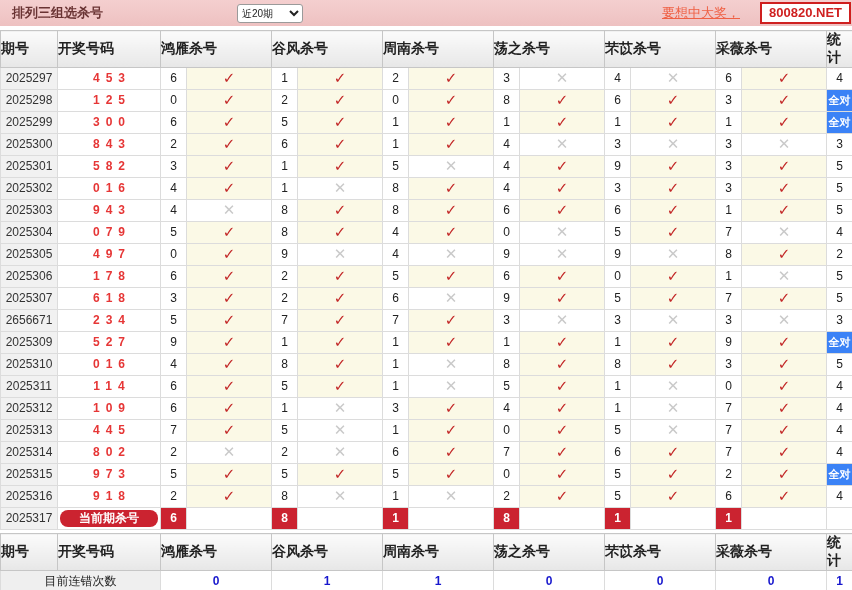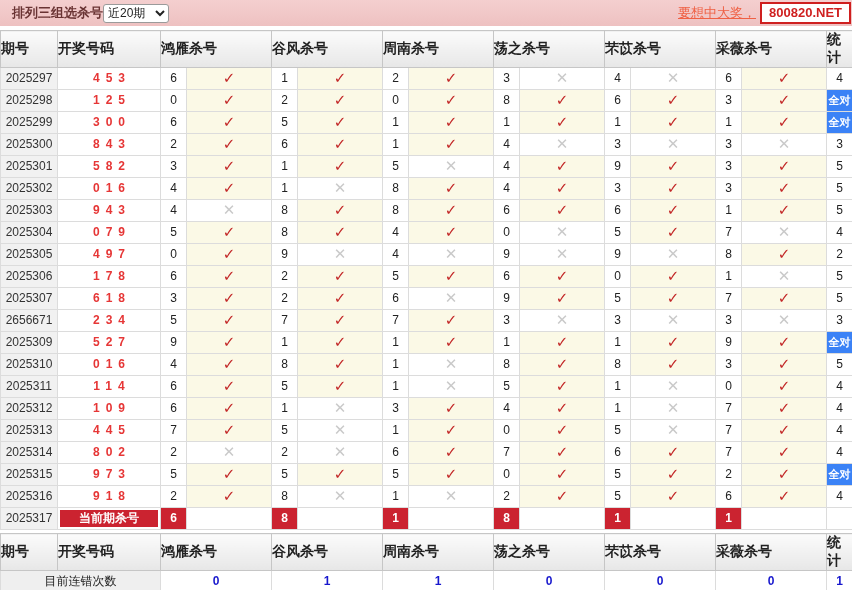--- a/index.html
+++ b/index.html
@@ -1,42 +1,42 @@
 <!DOCTYPE html>
 <html><head>
 <meta charset="utf-8">
 <style>
   html,body{margin:0;padding:0;background:#fff;}
   body{width:852px;height:590px;overflow:hidden;font-family:"Liberation Sans","DejaVu Sans",sans-serif;font-size:12px;color:#222;}
 
   
-  .topbar{height:26px;background:linear-gradient(#f4cfcf,#eec1c1);display:flex;align-items:center;position:relative;}
+  .topbar{height:26px;background:linear-gradient(#f4cfcf,#eec1c1);display:flex;align-items:center;position:relative;gap:16px;}
   .topbar .title{font-weight:bold;font-size:13px;color:#693333;padding-left:12px;}
-  .range-select{width:66px;height:19px;font-size:12px;font-family:inherit;border:1px solid #9a9a9a;border-radius:3px;background:#fff;color:#222;}
+  .range-select{margin-left:118px;width:66px;height:19px;font-size:10px;font-family:inherit;border:1px solid #9a9a9a;border-radius:3px;background:#fff;color:#222;}
   .promo{margin-left:auto;font-size:13px;color:#ef6044;text-decoration:underline;cursor:pointer;}
   .sitebox{margin-left:4px;margin-right:1px;background:#fff;border:2px solid #cf1f1f;color:#cf1f1f;font-weight:bold;font-size:13px;padding:1px 7px;line-height:16px;cursor:pointer;}
 
   
   table{border-collapse:collapse;table-layout:fixed;width:852px;}
   #main-table{margin-top:4px;}
   #summary-table{margin-top:3px;}
   th{background:linear-gradient(#fbfbfb,#e7e7e7);border:1px solid #c6c6c6;font-weight:bold;font-size:14px;color:#222;height:19px;padding:0;text-align:left;}
   td{border:1px solid #dcdcdc;text-align:center;height:19px;padding:0;line-height:19px;background:#fff;}
   td.period{background:#f1f1f1;color:#333;margin-left:24px;}
   td.draw{color:#e63636;font-weight:bold;letter-spacing:6px;text-indent:6px;}
   td.num{color:#222;}
   td.mark.hit{background:#fbf9e6;}
   .mk{font-size:15px;font-weight:bold;line-height:19px;display:inline-block;}
   .mk.check{color:#c32828;}
   .mk.cross{color:#c9c9c9;}
   td.statv{color:#222;}
   td.stat-all{background:#3b82f6;color:#fff;font-weight:bold;font-size:11px;}
   
   td.cur-badge-cell{padding:1px;}
-  .cur-badge{background:#cb2330;color:#fff;font-weight:bold;height:17px;line-height:17px;margin:0 1px;}
+  .cur-badge{background:#cb2330;color:#fff;font-weight:bold;height:17px;line-height:17px;margin:0 1px;border-radius:8px;}
   td.cur-num{background:#cb2330;color:#fff;font-weight:bold;}
   
   td.sum-label{background:#efefef;color:#222;}
   td.sum-val{font-weight:bold;height:20px;line-height:20px;}
   .blue{color:#1717cd;}
 </style>
 </head>
 <body>
 
 <div class="topbar">

